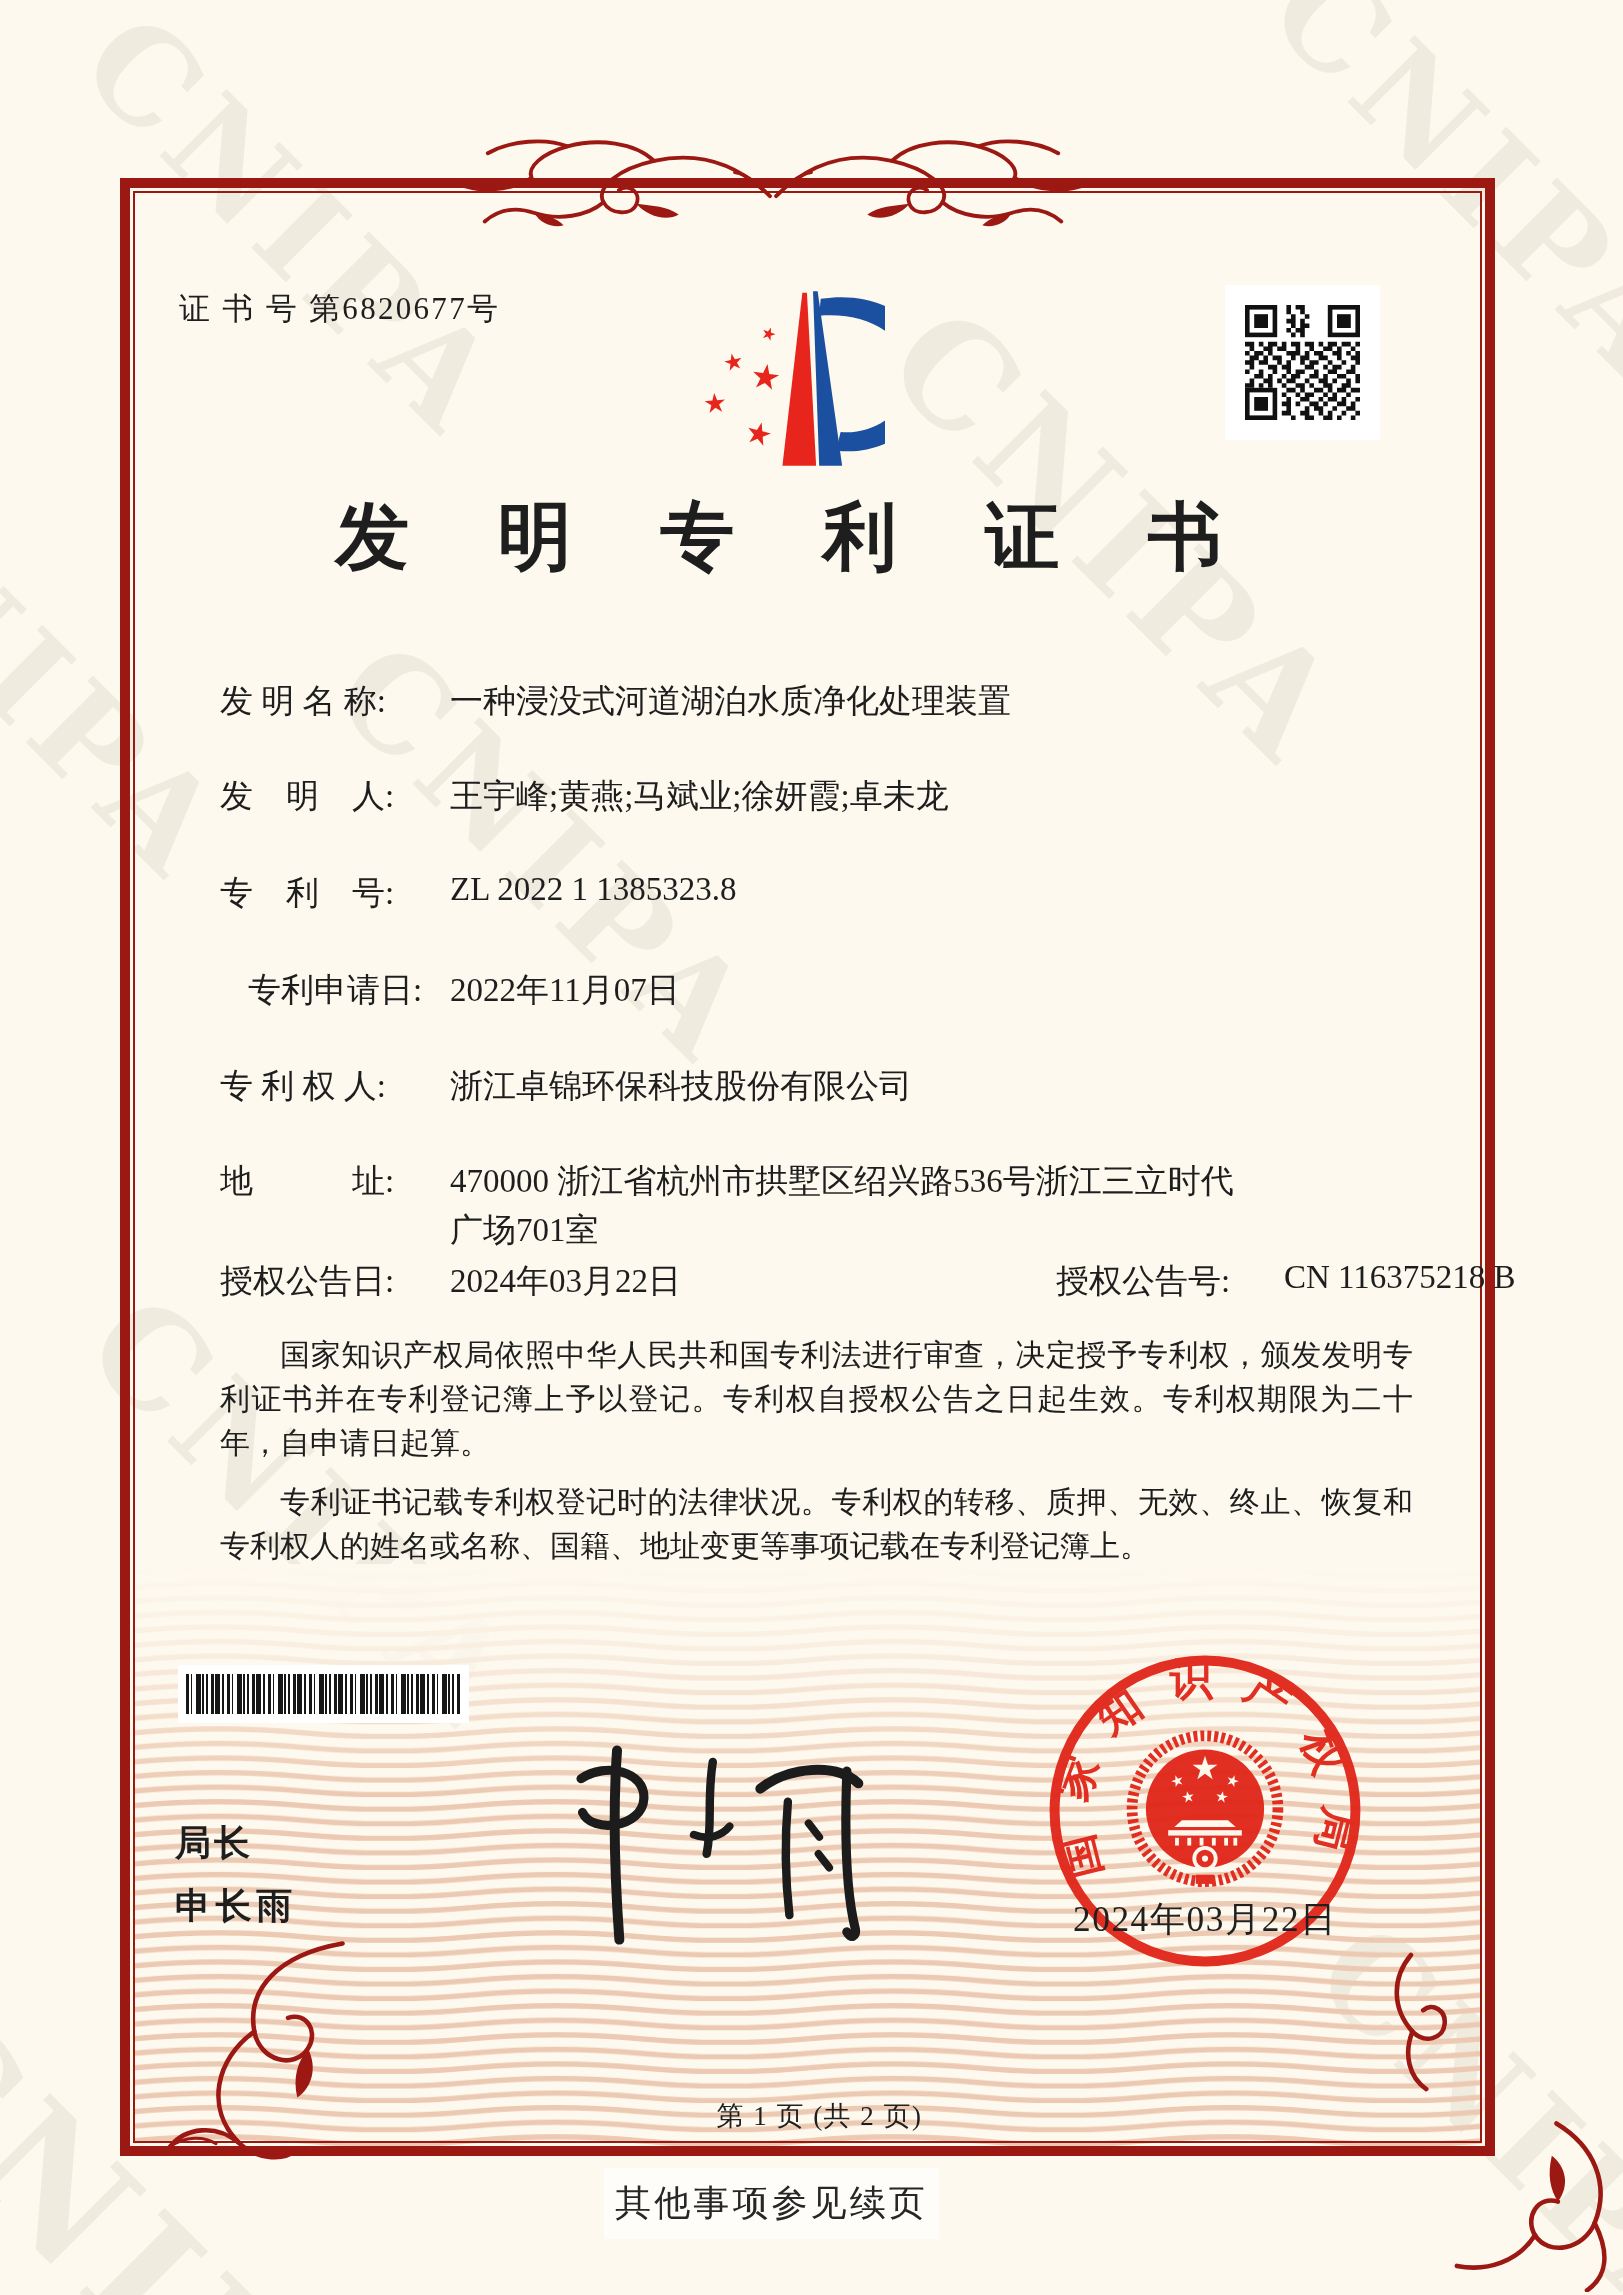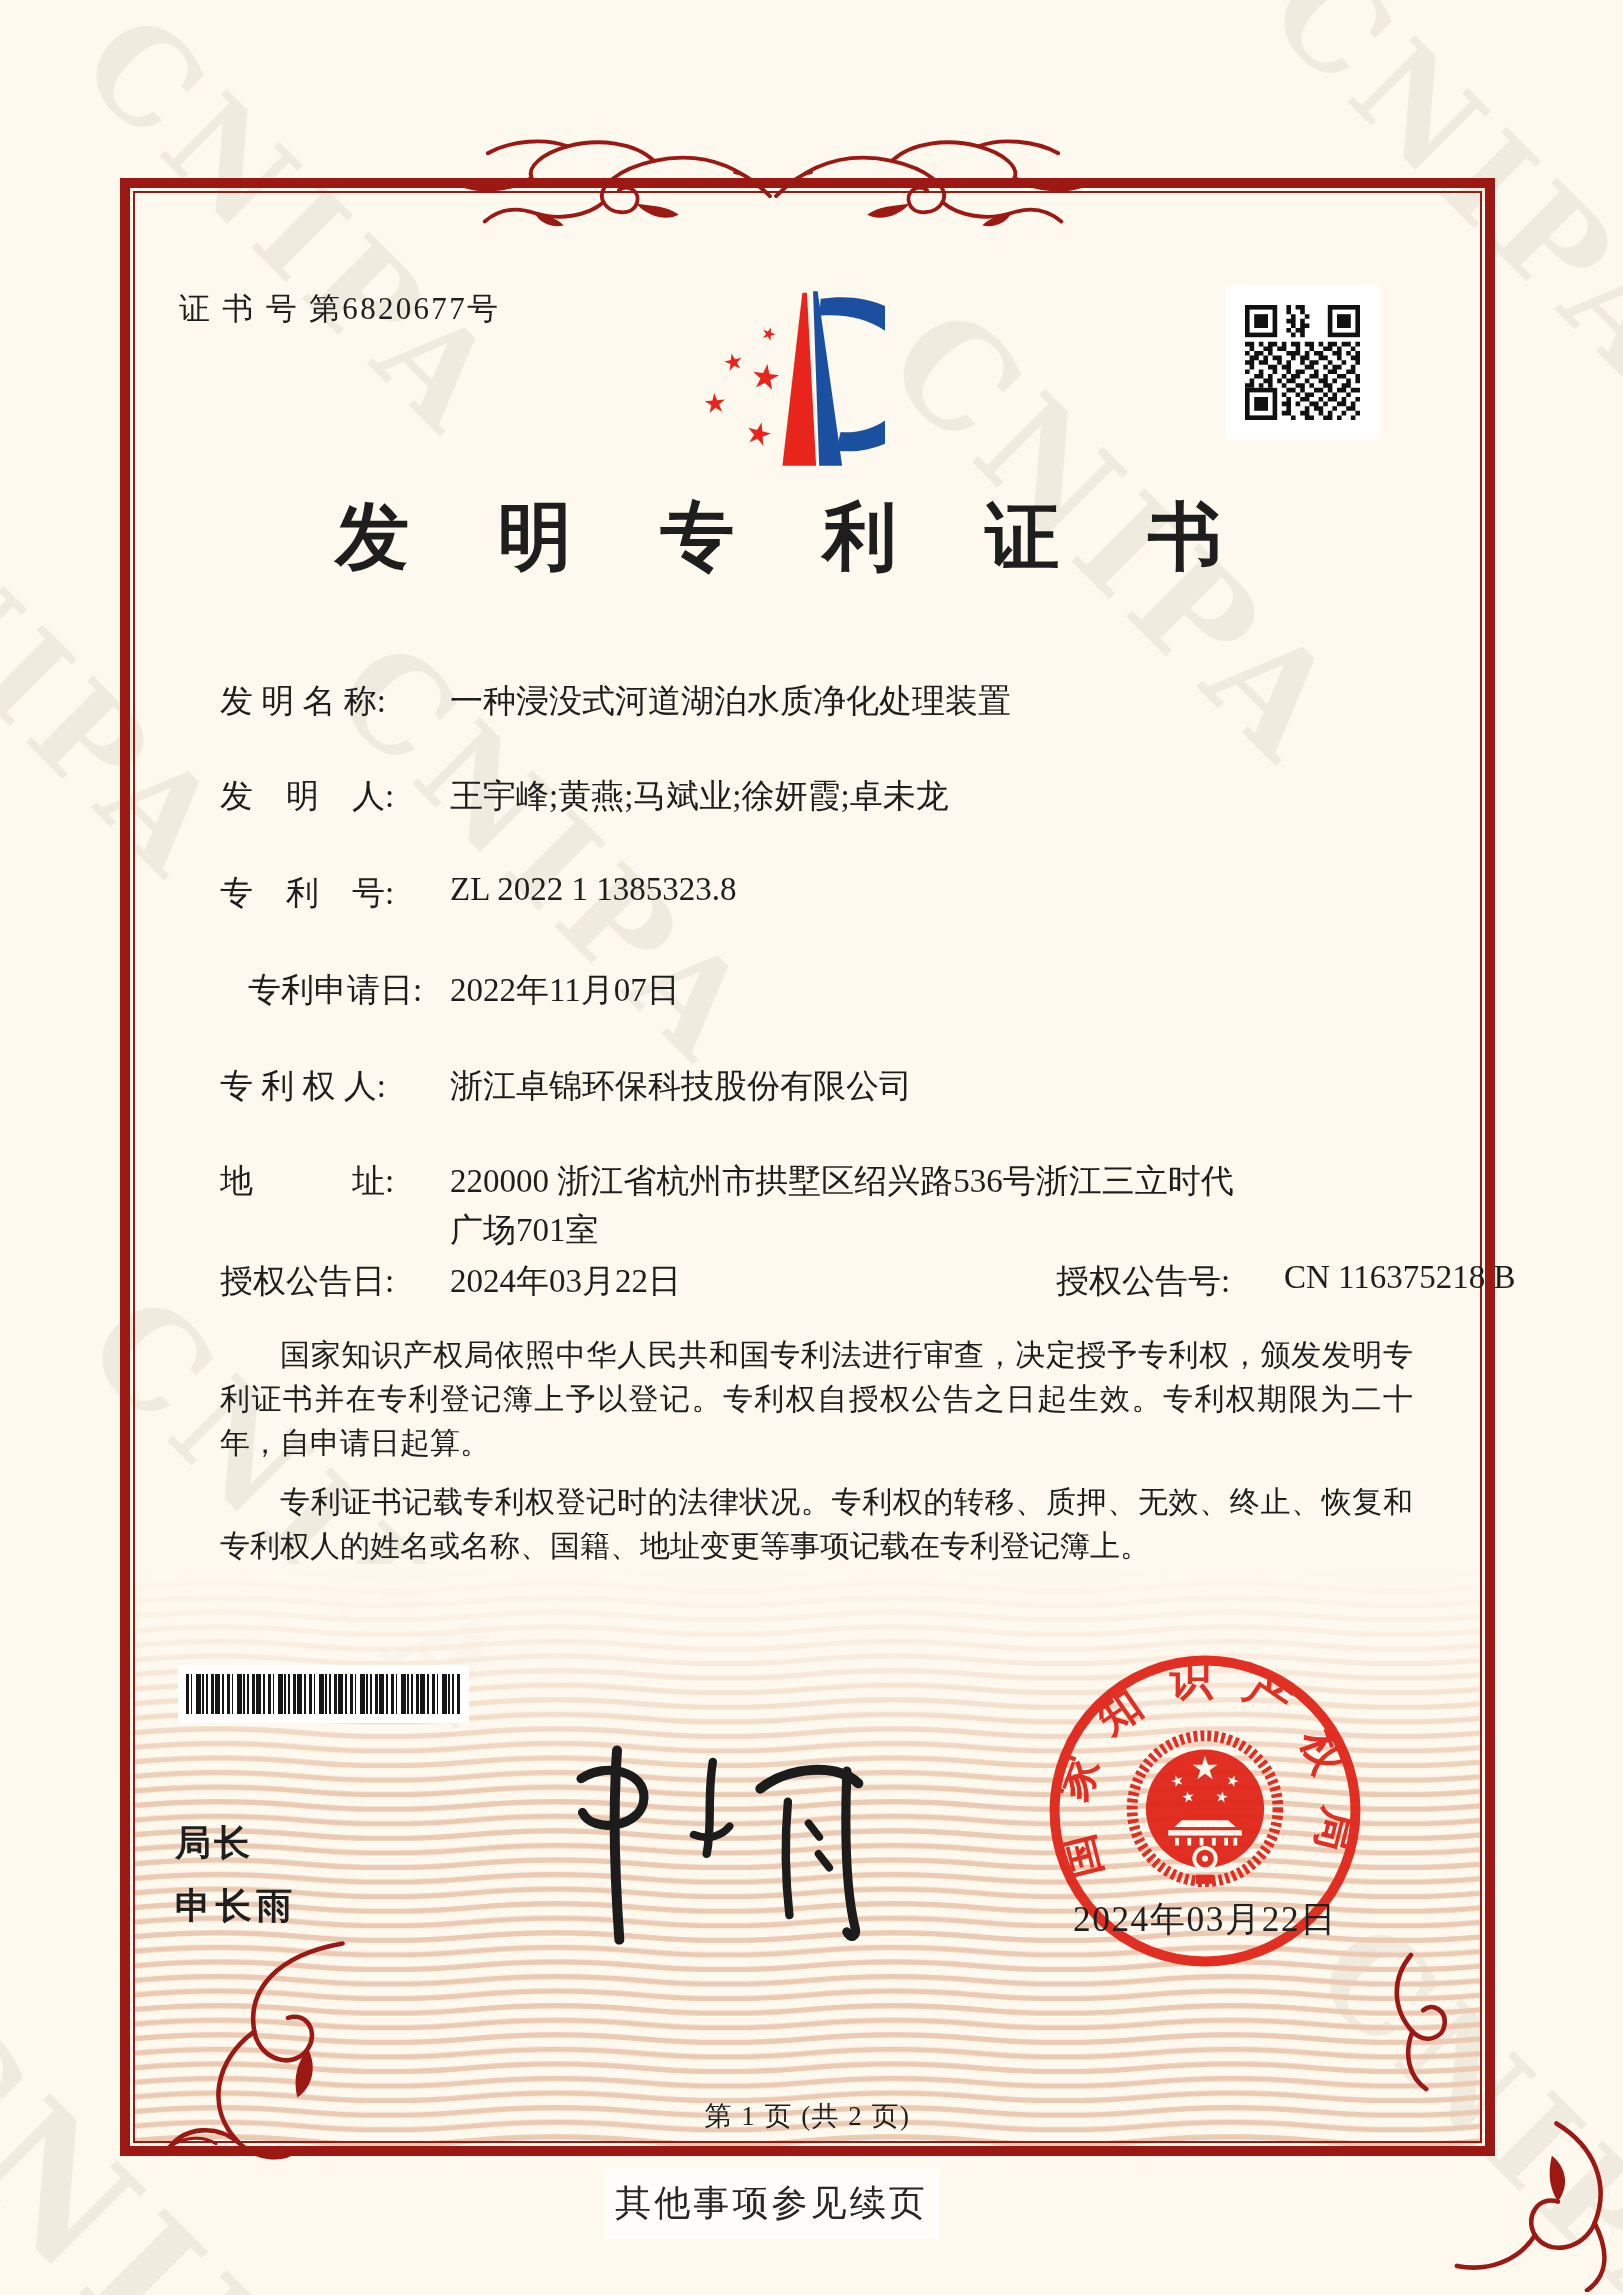--- a/index.html
+++ b/index.html
@@ -92,21 +92,21 @@
   .sig-name{
     position:absolute;left:175px;top:1882px;font-size:36px;font-weight:bold;
     font-family:"Liberation Sans","DejaVu Sans",sans-serif;letter-spacing:4.6px;z-index:5;
   }
   .sig-svg{position:absolute;left:460px;top:1731px;z-index:5;}
   
   .seal{position:absolute;left:1040px;top:1646px;width:330px;height:330px;z-index:6;opacity:0.94;}
   
   .page-info{
     position:absolute;left:120px;top:2098px;width:1375px;text-align:center;
-    font-size:27px;letter-spacing:1.5px;z-index:5;
+    font-size:27px;letter-spacing:1.5px;z-index:5;padding-left:12px;
   }
   .note-box{
     position:absolute;left:604px;top:2168px;width:335px;height:71px;
     background:#fefdfa;z-index:5;text-align:center;
   }
   .note-text{font-size:36px;line-height:71px;letter-spacing:3.1px;color:#272727;}
 </style>
 </head>
 <body>
 
@@ -239,21 +239,21 @@
 <div class="field-row" style="top:871px;">
   <span class="flabel">专　利　号:</span><span class="fvalue">ZL 2022 1 1385323.8</span>
 </div>
 <div class="field-row" style="top:968px;text-align:center;">
   <span class="flabel">专利申请日:</span><span class="fvalue">2022年11月07日</span>
 </div>
 <div class="field-row" style="top:1064px;">
   <span class="flabel">专 利 权 人:</span><span class="fvalue">浙江卓锦环保科技股份有限公司</span>
 </div>
 <div class="field-row" style="top:1159px;">
-  <span class="flabel">地　　　址:</span><span class="fvalue">220000 浙江省杭州市拱墅区绍兴路536号浙江三立时代</span>
+  <span class="flabel">地　　　址:</span><span class="fvalue">470000 浙江省杭州市拱墅区绍兴路536号浙江三立时代</span>
 </div>
 <div class="addr-line2" style="top:1208px;">广场701室</div>
 <div class="field-row" style="top:1259px;">
   <span class="flabel">授权公告日:</span><span class="fvalue">2024年03月22日</span>
   <span class="grant-no-group">
     <span class="flabel">授权公告号:</span><span class="fvalue">CN 116375218 B</span>
   </span>
 </div>
 
 <div class="legal">

